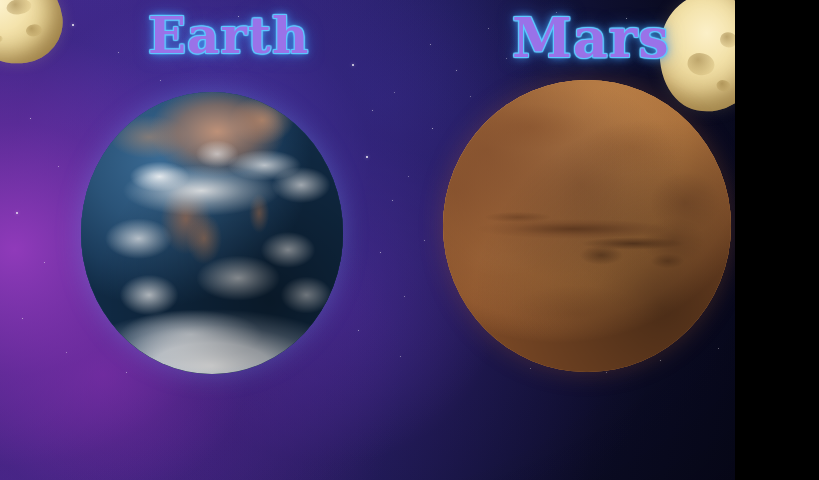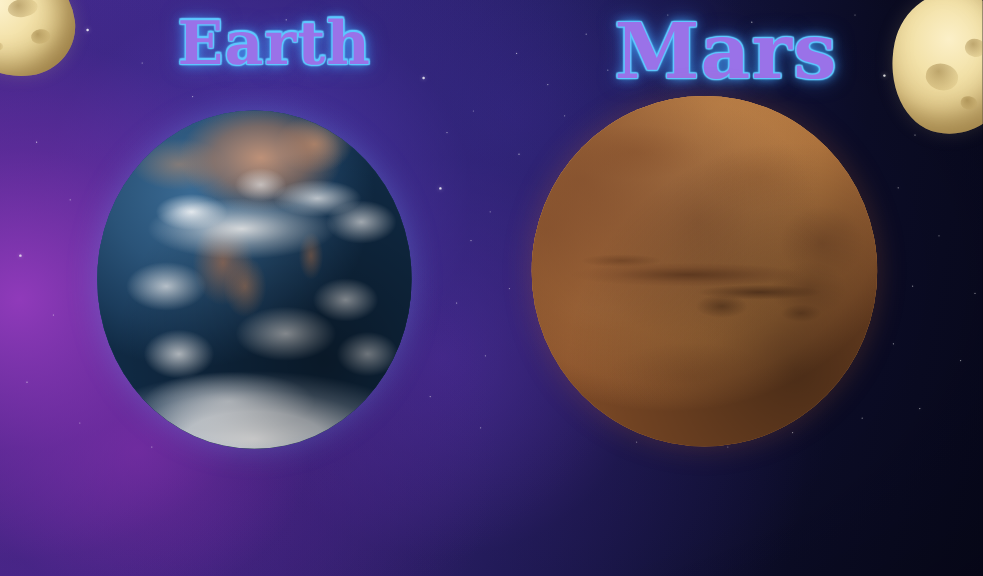--- a/index.html
+++ b/index.html
@@ -1,18 +1,18 @@
 <!DOCTYPE html>
 <html><head>
 <meta charset="utf-8">
 <style>
   html,body{margin:0;padding:0;background:#000;}
   body{width:819px;height:480px;overflow:hidden;font-family:"Liberation Sans",sans-serif;}
 
-  #stage{position:relative;width:819px;height:480px;overflow:hidden;background:#0a0a1e;}
+  #stage{position:relative;width:735px;height:480px;overflow:hidden;background:#0a0a1e;}
 
   
   .space{position:absolute;inset:0;
     background:
       radial-gradient(ellipse 320px 300px at 2% 52%,  rgba(150,60,190,0.92) 0%, rgba(110,45,160,0.55) 42%, rgba(60,30,110,0.12) 72%, rgba(0,0,0,0) 100%),
       radial-gradient(ellipse 300px 260px at 14% 78%, rgba(128,45,168,0.80) 0%, rgba(80,32,130,0.42) 48%, rgba(0,0,0,0) 100%),
       radial-gradient(ellipse 360px 340px at 26% 35%, rgba(86,60,180,0.78) 0%, rgba(55,40,135,0.40) 50%, rgba(0,0,0,0) 100%),
       radial-gradient(ellipse 330px 320px at 45% 62%, rgba(92,48,165,0.62) 0%, rgba(52,30,110,0.28) 52%, rgba(0,0,0,0) 100%),
       radial-gradient(ellipse 300px 280px at 52% 20%, rgba(52,44,140,0.55) 0%, rgba(0,0,0,0) 72%),
       linear-gradient(100deg, #4a2a92 0%, #432a8e 14%, #382680 28%, #2a2068 42%, #1b1950 56%, #111238 70%, #0b0c26 82%, #07081c 100%);
@@ -41,21 +41,21 @@
     background:radial-gradient(circle at 36% 32%, rgba(150,120,60,0.58), rgba(190,162,96,0.30) 70%, rgba(0,0,0,0) 100%);}
 
   
   .planet-title{position:absolute;font-family:"DejaVu Serif","Liberation Serif",serif;
     font-weight:700;color:#9a72e8;white-space:nowrap;letter-spacing:1px;
     text-shadow:
       0 0 1px #5fc8ff, 1px 0 1px #5fc8ff, -1px 0 1px #5fc8ff, 0 1px 1px #5fc8ff, 0 -1px 1px #5fc8ff,
       1px 1px 1px #5fc8ff, -1px -1px 1px #5fc8ff, 1px -1px 1px #5fc8ff, -1px 1px 1px #5fc8ff,
       0 0 9px rgba(70,170,255,0.95), 0 0 18px rgba(60,140,255,0.65);}
   #title-earth{left:148px;top:6px;font-size:50px;}
-  #title-mars{left:512px;top:6px;font-size:64px;}
+  #title-mars{left:512px;top:6px;font-size:54px;}
 
   
   #planet-earth{position:absolute;left:81px;top:92px;width:262px;height:282px;border-radius:50%;
     overflow:hidden;
     box-shadow:0 0 26px rgba(120,170,255,0.30), inset -20px -14px 46px rgba(0,0,0,0.55);
     background:
       radial-gradient(circle at 37% 26%, #2f5f8c 0%, #244d75 40%, #163css 70%);
     background-color:#1d3f63;}
   .e-layer{position:absolute;inset:0;}
   #earth-ocean{background:

